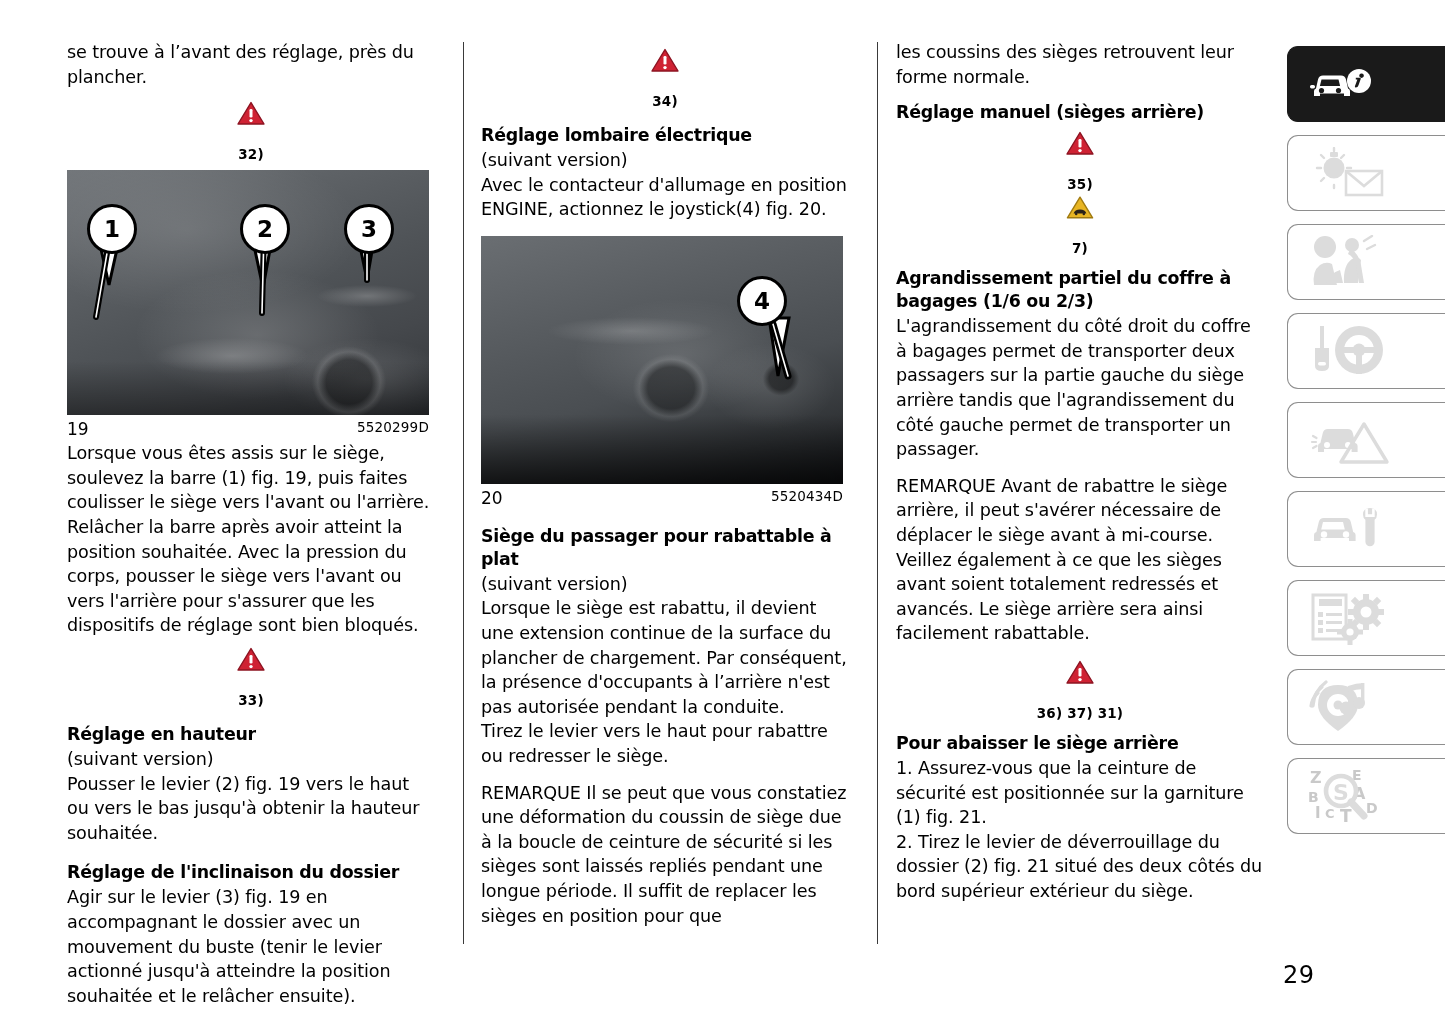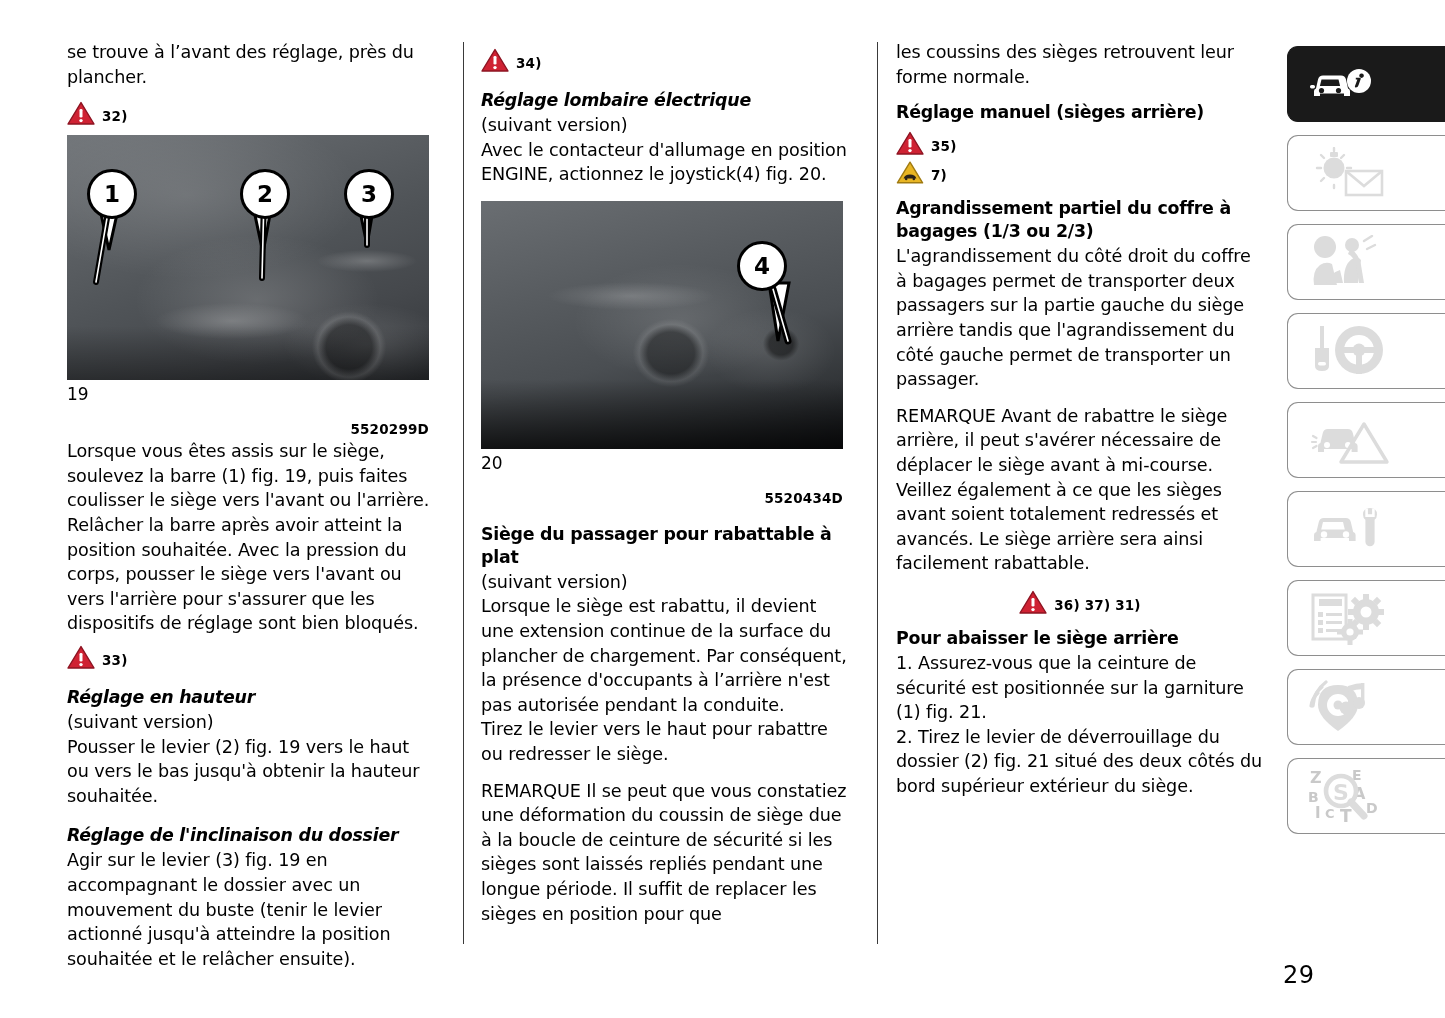--- a/index.html
+++ b/index.html
@@ -26,36 +26,36 @@
   p{margin:0 0 0 0;font-size:17.6px;line-height:24.6px;letter-spacing:-0.1px;}
   .para{margin-bottom:12px;}
   .tight{margin-bottom:0;}
   h3{
     margin:0 0 1px 0;
     font-size:17.4px;
     line-height:23px;
     font-weight:bold;
     letter-spacing:-0.25px;
   }
-  .h-gap{margin-top:16px;font-style:italic;}
-
-  
-  .warnrow{display:flex;align-items:center;gap:7px;margin:9px 0 9px 0;}
+  .h-gap{margin-top:16px;}
+
+  
+  .warnrow{display:flex;align-items:center;gap:16px;margin:9px 0 9px 0;flex-direction:column;}
   .warnrow.tightTop{margin-top:6px;}
   .wicon{width:28px;height:25px;flex:0 0 auto;display:block;}
   .wref{font-size:13.5px;font-weight:bold;letter-spacing:0.2px;line-height:14px;padding-top:5px;}
 
   
   .figure{margin:6px 0 2px 0;}
   .figbox{position:relative;width:362px;height:245px;overflow:hidden;background:#4a4d50;}
   .figbox.f20{height:248px;background:#14161a;}
   .figcap{display:flex;justify-content:space-between;align-items:flex-start;
           width:362px;margin-top:4px;}
   .figno{font-size:17px;letter-spacing:0px;}
-  .figcode{font-size:13.5px;font-weight:bold;letter-spacing:0.2px;margin-top:37px;}
+  .figcode{font-size:13.5px;font-weight:normal;letter-spacing:0.2px;}
   .cnum{
     position:absolute;width:44px;height:44px;border-radius:50%;
     background:#fff;border:3px solid #000;
     font-size:23px;font-weight:bold;
     display:flex;align-items:center;justify-content:center;
     z-index:3;
   }
 
   
   .sidebar{position:absolute;left:1287px;top:46px;width:152px;}
@@ -225,21 +225,21 @@
     <div class="warnrow" style="margin:4px 0 12px 0;">
       <svg class="wicon" viewBox="0 0 28 25">
         <path d="M14 2.2 L26.6 22.8 L1.4 22.8 Z" fill="#e8b523" stroke="#a07a10" stroke-width="1.4" stroke-linejoin="round"></path>
         <path d="M7.6 18.6 q1.2-4 6.4-4 q5.2 0 6.4 4 Z" fill="#2a2218"></path>
         <circle cx="10.2" cy="18.9" r="1.25" fill="#2a2218"></circle>
         <circle cx="17.8" cy="18.9" r="1.25" fill="#2a2218"></circle>
       </svg>
       <span class="wref">7)</span>
     </div>
 
-    <h3>Agrandissement partiel du coffre à bagages (1/3 ou 2/3)</h3>
+    <h3>Agrandissement partiel du coffre à bagages (1/6 ou 2/3)</h3>
     <p class="para">L'agrandissement du côté droit du coffre à bagages permet de transporter deux passagers sur la partie gauche du siège arrière tandis que l'agrandissement du côté gauche permet de transporter un passager.</p>
     <p>REMARQUE Avant de rabattre le siège arrière, il peut s'avérer nécessaire de déplacer le siège avant à mi-course. Veillez également à ce que les sièges avant soient totalement redressés et avancés. Le siège arrière sera ainsi facilement rabattable.</p>
 
     <div class="warnrow" style="margin:14px 0 12px 0;justify-content:center;">
       <svg class="wicon" viewBox="0 0 28 25">
         <path d="M14 1.6 L27 23 L1 23 Z" fill="#cf2233" stroke="#8d1422" stroke-width="1.4" stroke-linejoin="round"></path>
         <rect x="12.5" y="8" width="3" height="8.6" rx="1.3" fill="#fff"></rect>
         <circle cx="14" cy="19.6" r="1.7" fill="#fff"></circle>
       </svg>
       <span class="wref">36) 37) 31)</span>

